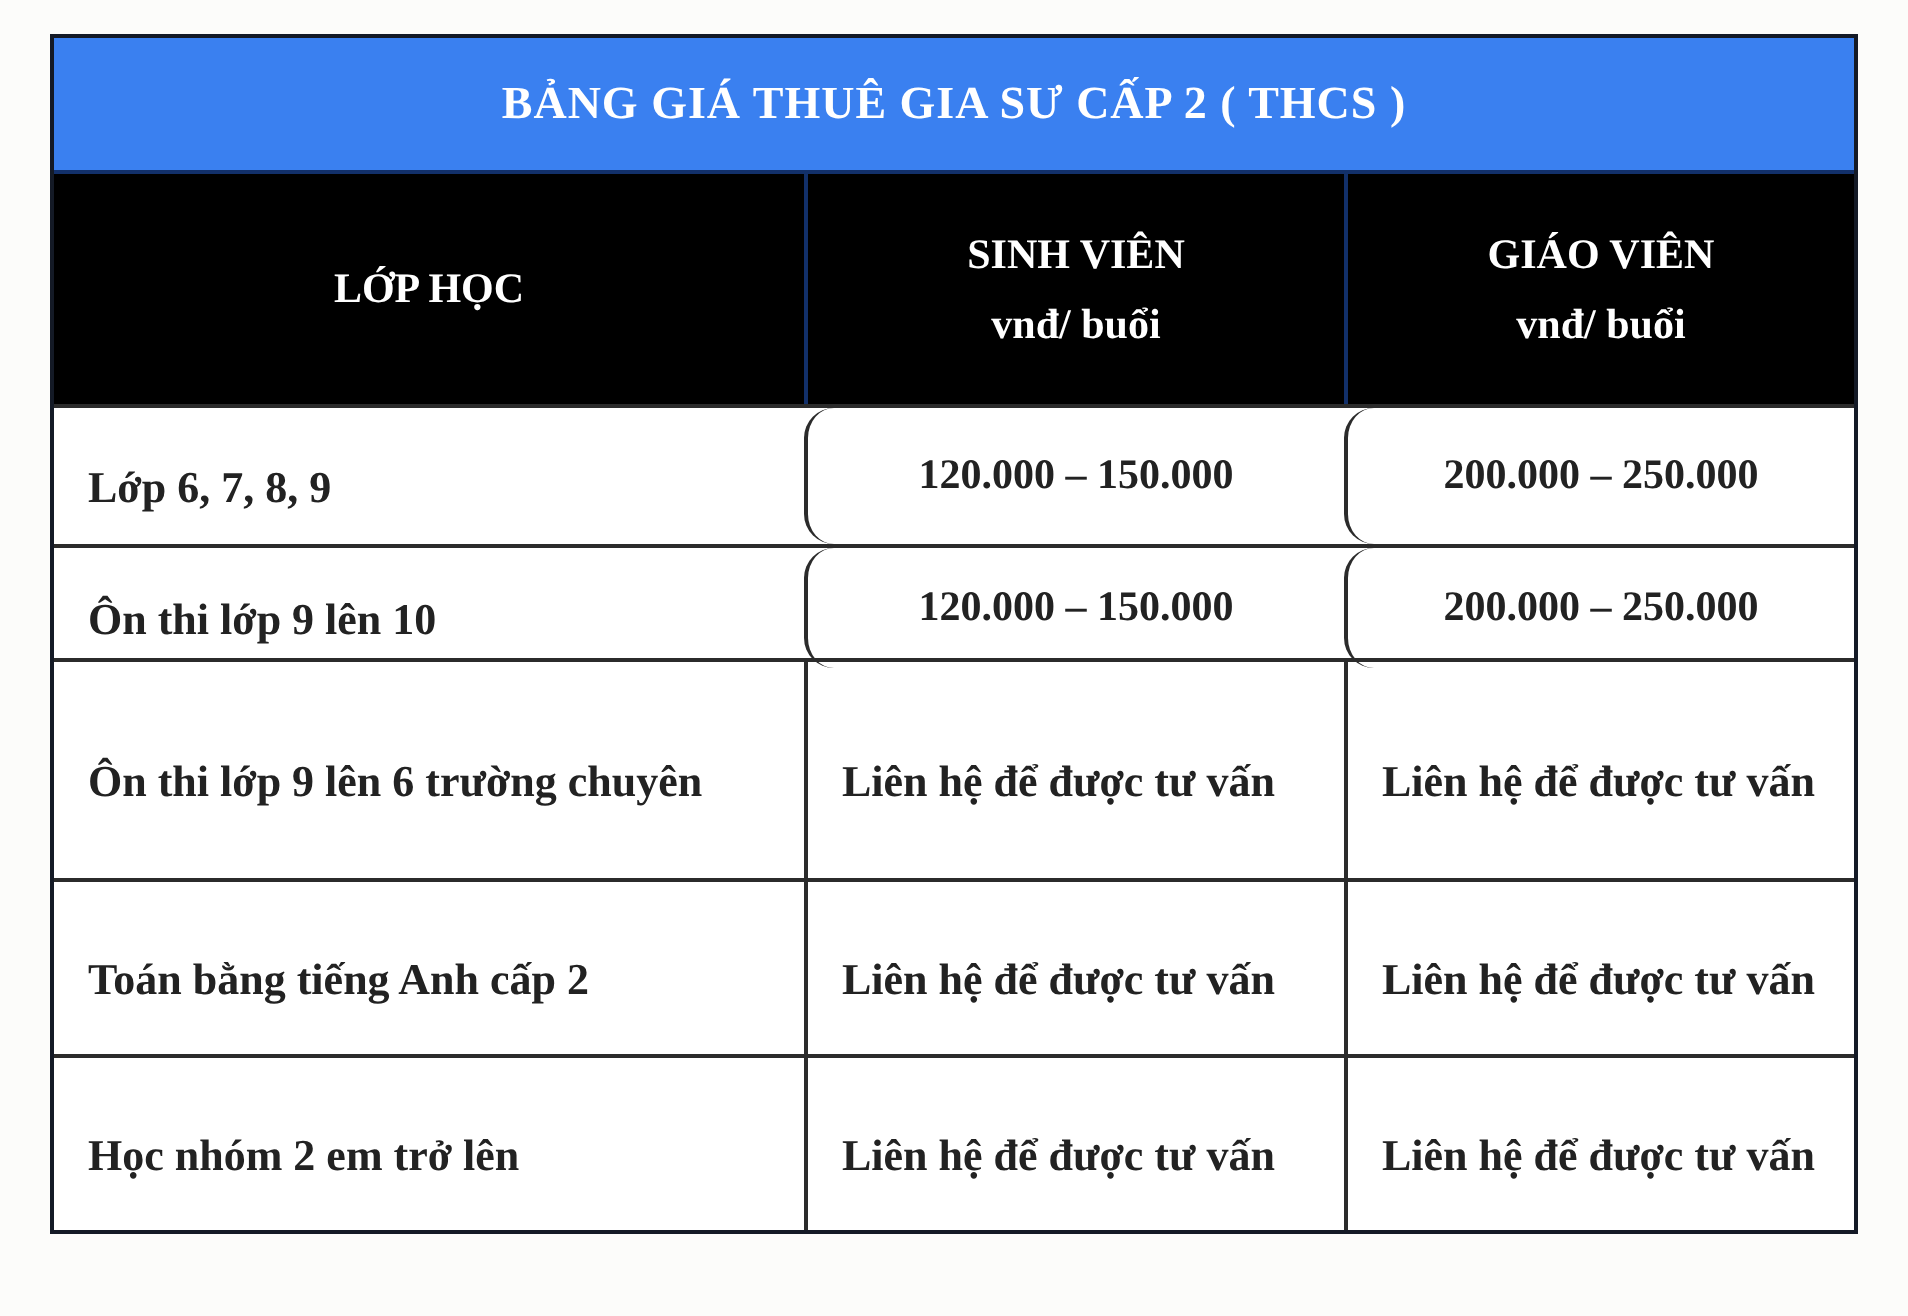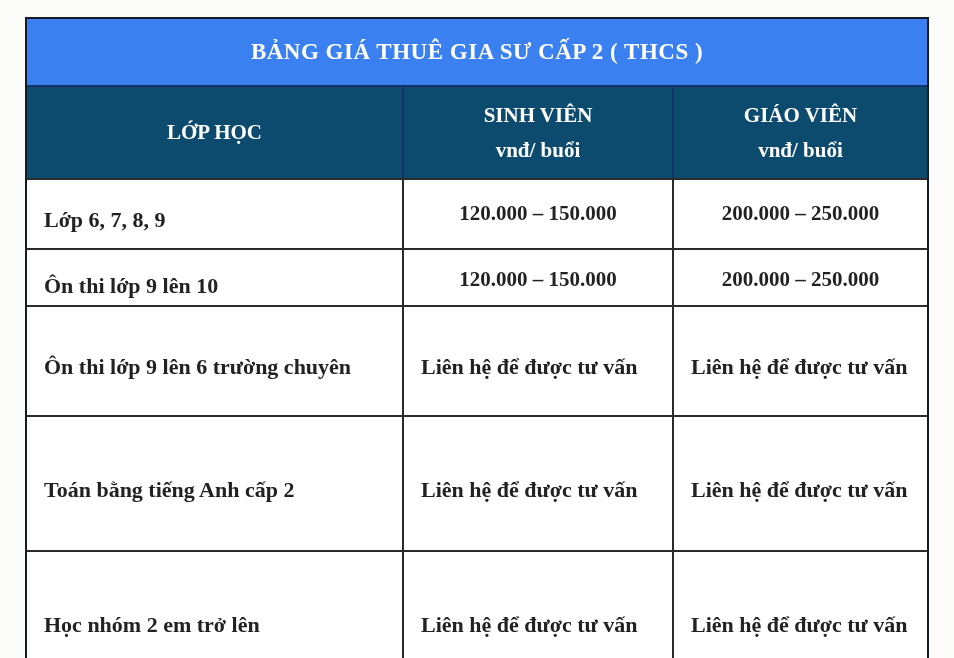--- a/index.html
+++ b/index.html
@@ -35,22 +35,22 @@
   }
   .title-row .title-text {
     color: #ffffff;
     font-size: 23px;
     font-weight: bold;
     letter-spacing: 0.5px;
   }
   
   .header-row {
     box-sizing: border-box;
-    height: 93px;
-    background: #0c4a6e;
+    height: 117px;
+    background: #000000;
     border-top: 2px solid #12306a;
     display: grid;
     grid-template-columns: 375px 270px 255px;
   }
   .header-cell {
     box-sizing: border-box;
     display: flex;
     flex-direction: column;
     align-items: center;
     justify-content: center;
@@ -64,33 +64,33 @@
   .body-row {
     box-sizing: border-box;
     display: grid;
     grid-template-columns: 375px 270px 255px;
     background: #ffffff;
     border-top: 2px solid #2b2b2b;
   }
   .body-row.h70  { height: 70px; }
   .body-row.h67  { height: 57px; }
   .body-row.h110 { height: 110px; }
-  .body-row.h105 { height: 135px; }
+  .body-row.h105 { height: 88px; }
   .cell {
     box-sizing: border-box;
     display: flex;
     align-items: center;
     color: #222222;
     font-size: 22px;
     font-weight: bold;
     line-height: 1.8;
   }
   .cell + .cell { border-left: 2px solid #2b2b2b; }
   .cell.left   { justify-content: flex-start; padding: 16px 16px 4px 17px; text-align: left; }
-  .cell.center { justify-content: center; padding: 4px 20px; text-align: center; font-size: 21px; }
+  .cell.center { justify-content: center; padding: 4px 20px; text-align: center; font-size: 21px; border-radius: 15px; }
 </style>
 </head>
 <body>
 
 <div class="page">
   <div class="price-table">
 
     <div class="title-row">
       <span class="title-text">BẢNG GIÁ THUÊ GIA SƯ CẤP 2 ( THCS )</span>
     </div>

